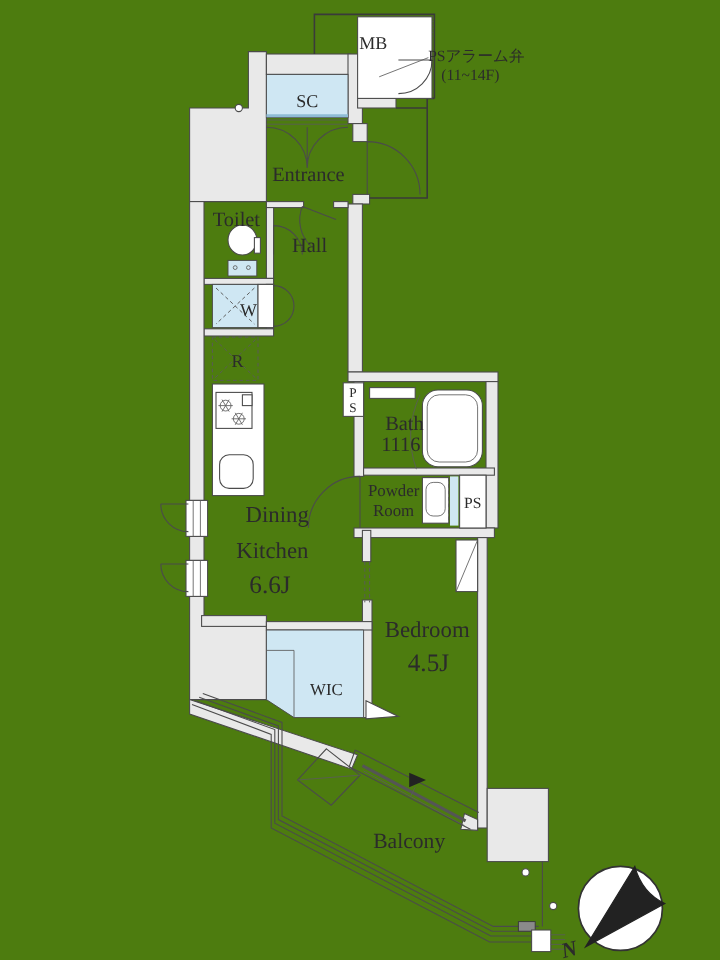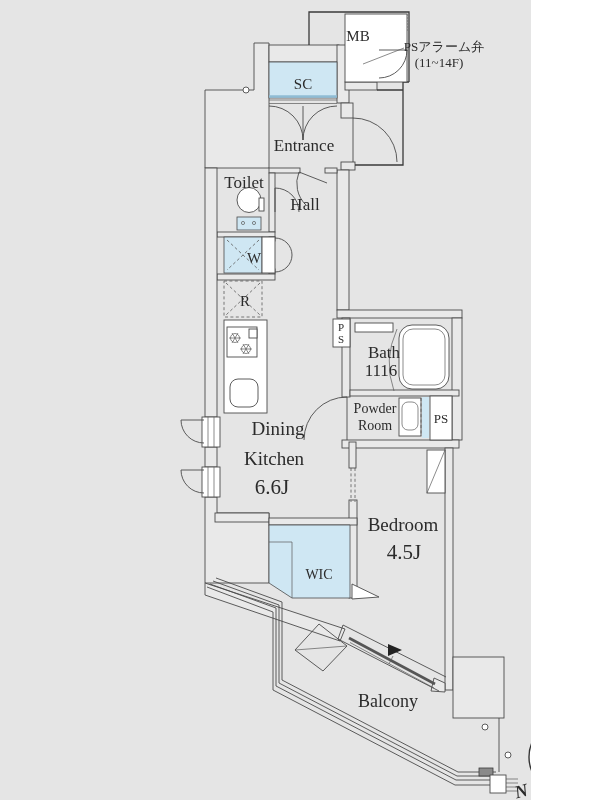--- a/index.html
+++ b/index.html
@@ -1,16 +1,16 @@
 <!DOCTYPE html>
 <html><head>
 <meta charset="utf-8">
 <style>
   html,body{margin:0;padding:0;background:#ffffff;}
-  .canvas{width:484px;height:800px;position:relative;background:#e5e5e5;overflow:hidden;padding-left:47px;}
+  .canvas{width:600px;height:800px;position:relative;background:#4d7c0f;overflow:hidden;}
   svg{display:block;}
   .wall{fill:#e9e9e9;stroke:#4b4b4b;stroke-width:0.9;}
   .roombox{fill:#ffffff;stroke:#4b4b4b;stroke-width:0.9;}
   .blue{fill:#cfe7f3;stroke:#4b4b4b;stroke-width:0.8;}
   .bluefill{fill:#cfe7f3;stroke:none;}
   .ln{fill:none;stroke:#4b4b4b;stroke-width:0.9;}
   .lnthin{fill:none;stroke:#5a5a5a;stroke-width:0.7;}
   .lnbold{fill:none;stroke:#3a3a3a;stroke-width:1.3;}
   .dash{fill:none;stroke:#5a5a5a;stroke-width:0.8;stroke-dasharray:3 2.4;}
   .glass{fill:none;stroke:#555;stroke-width:2.6;}

